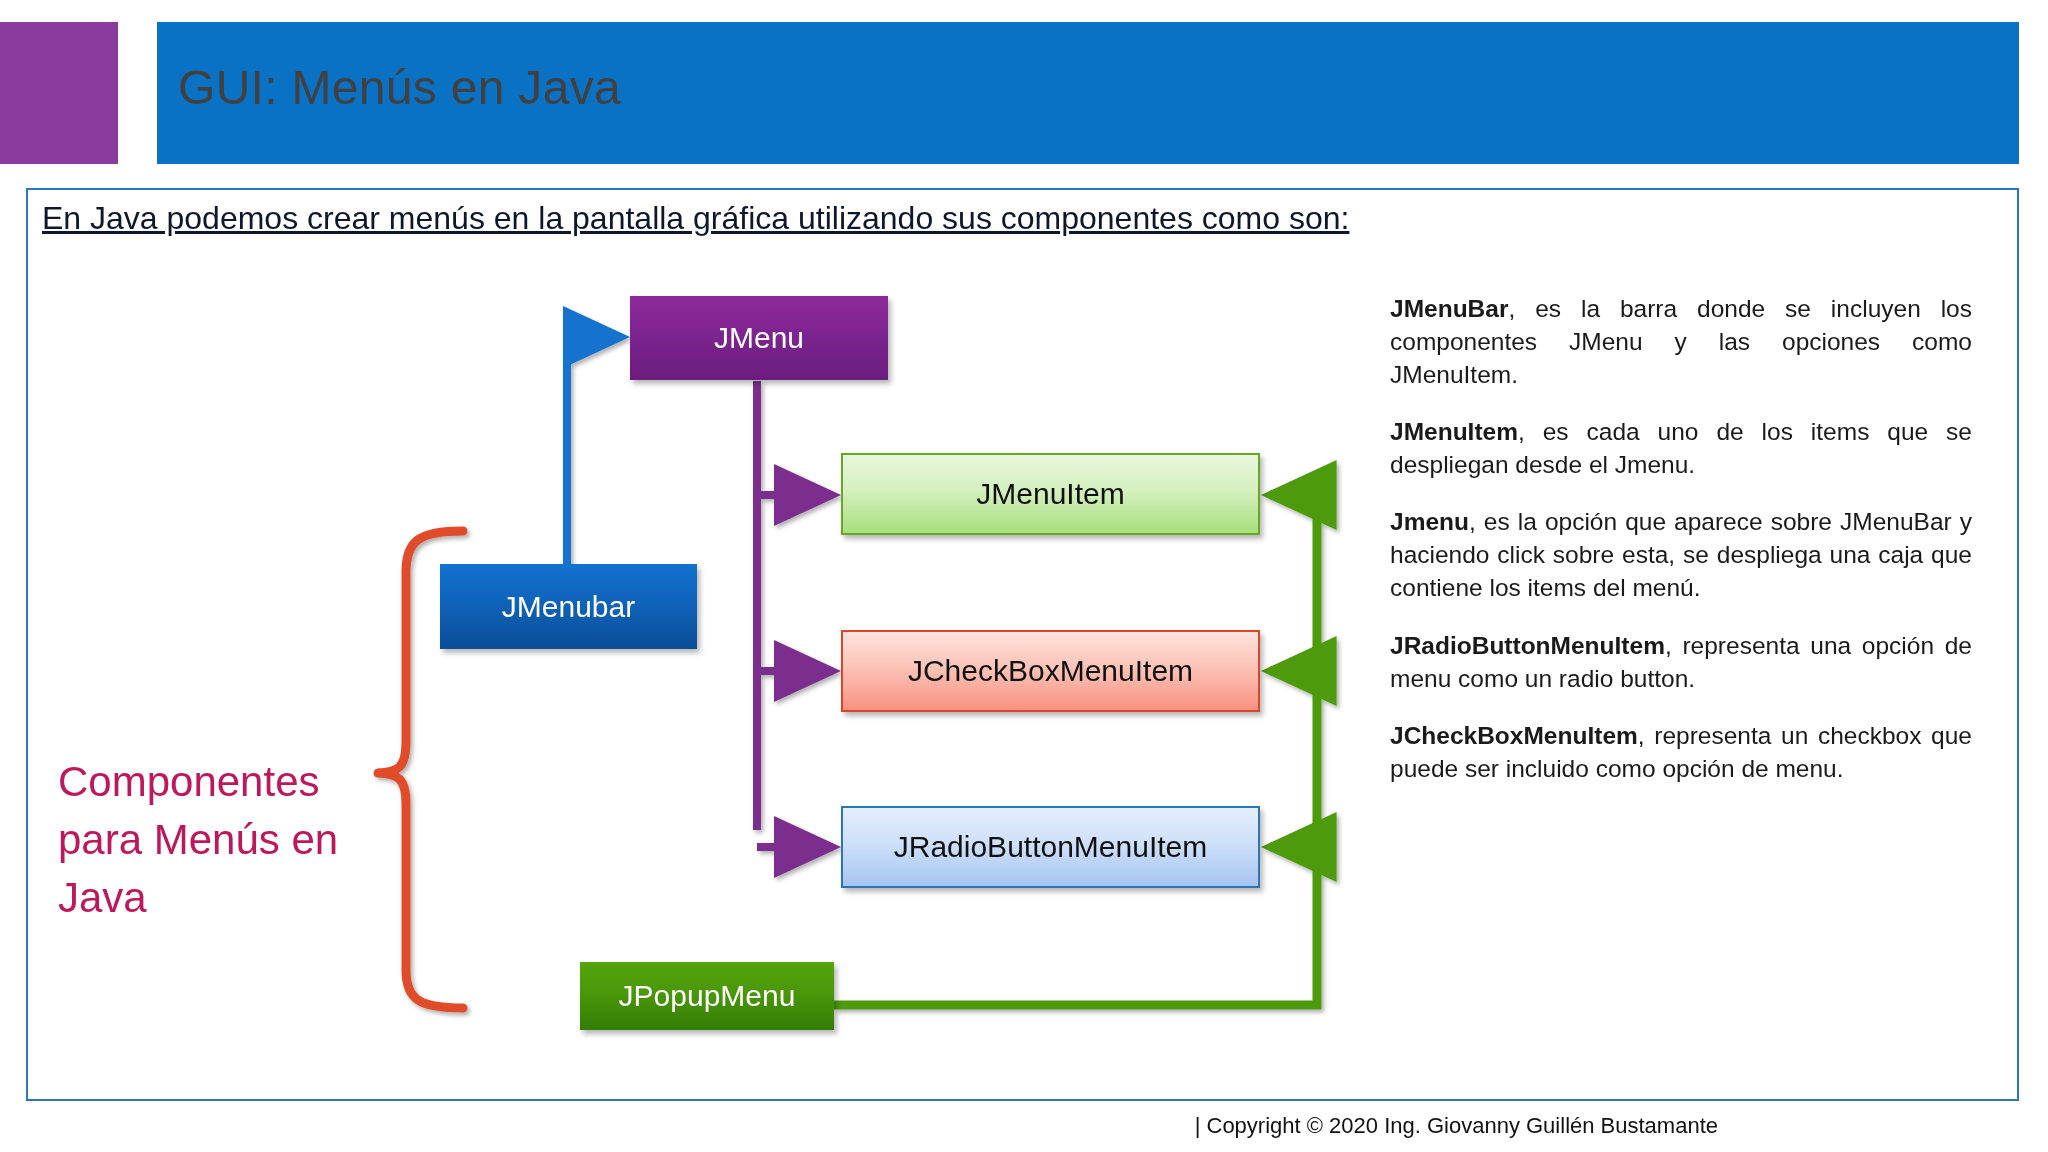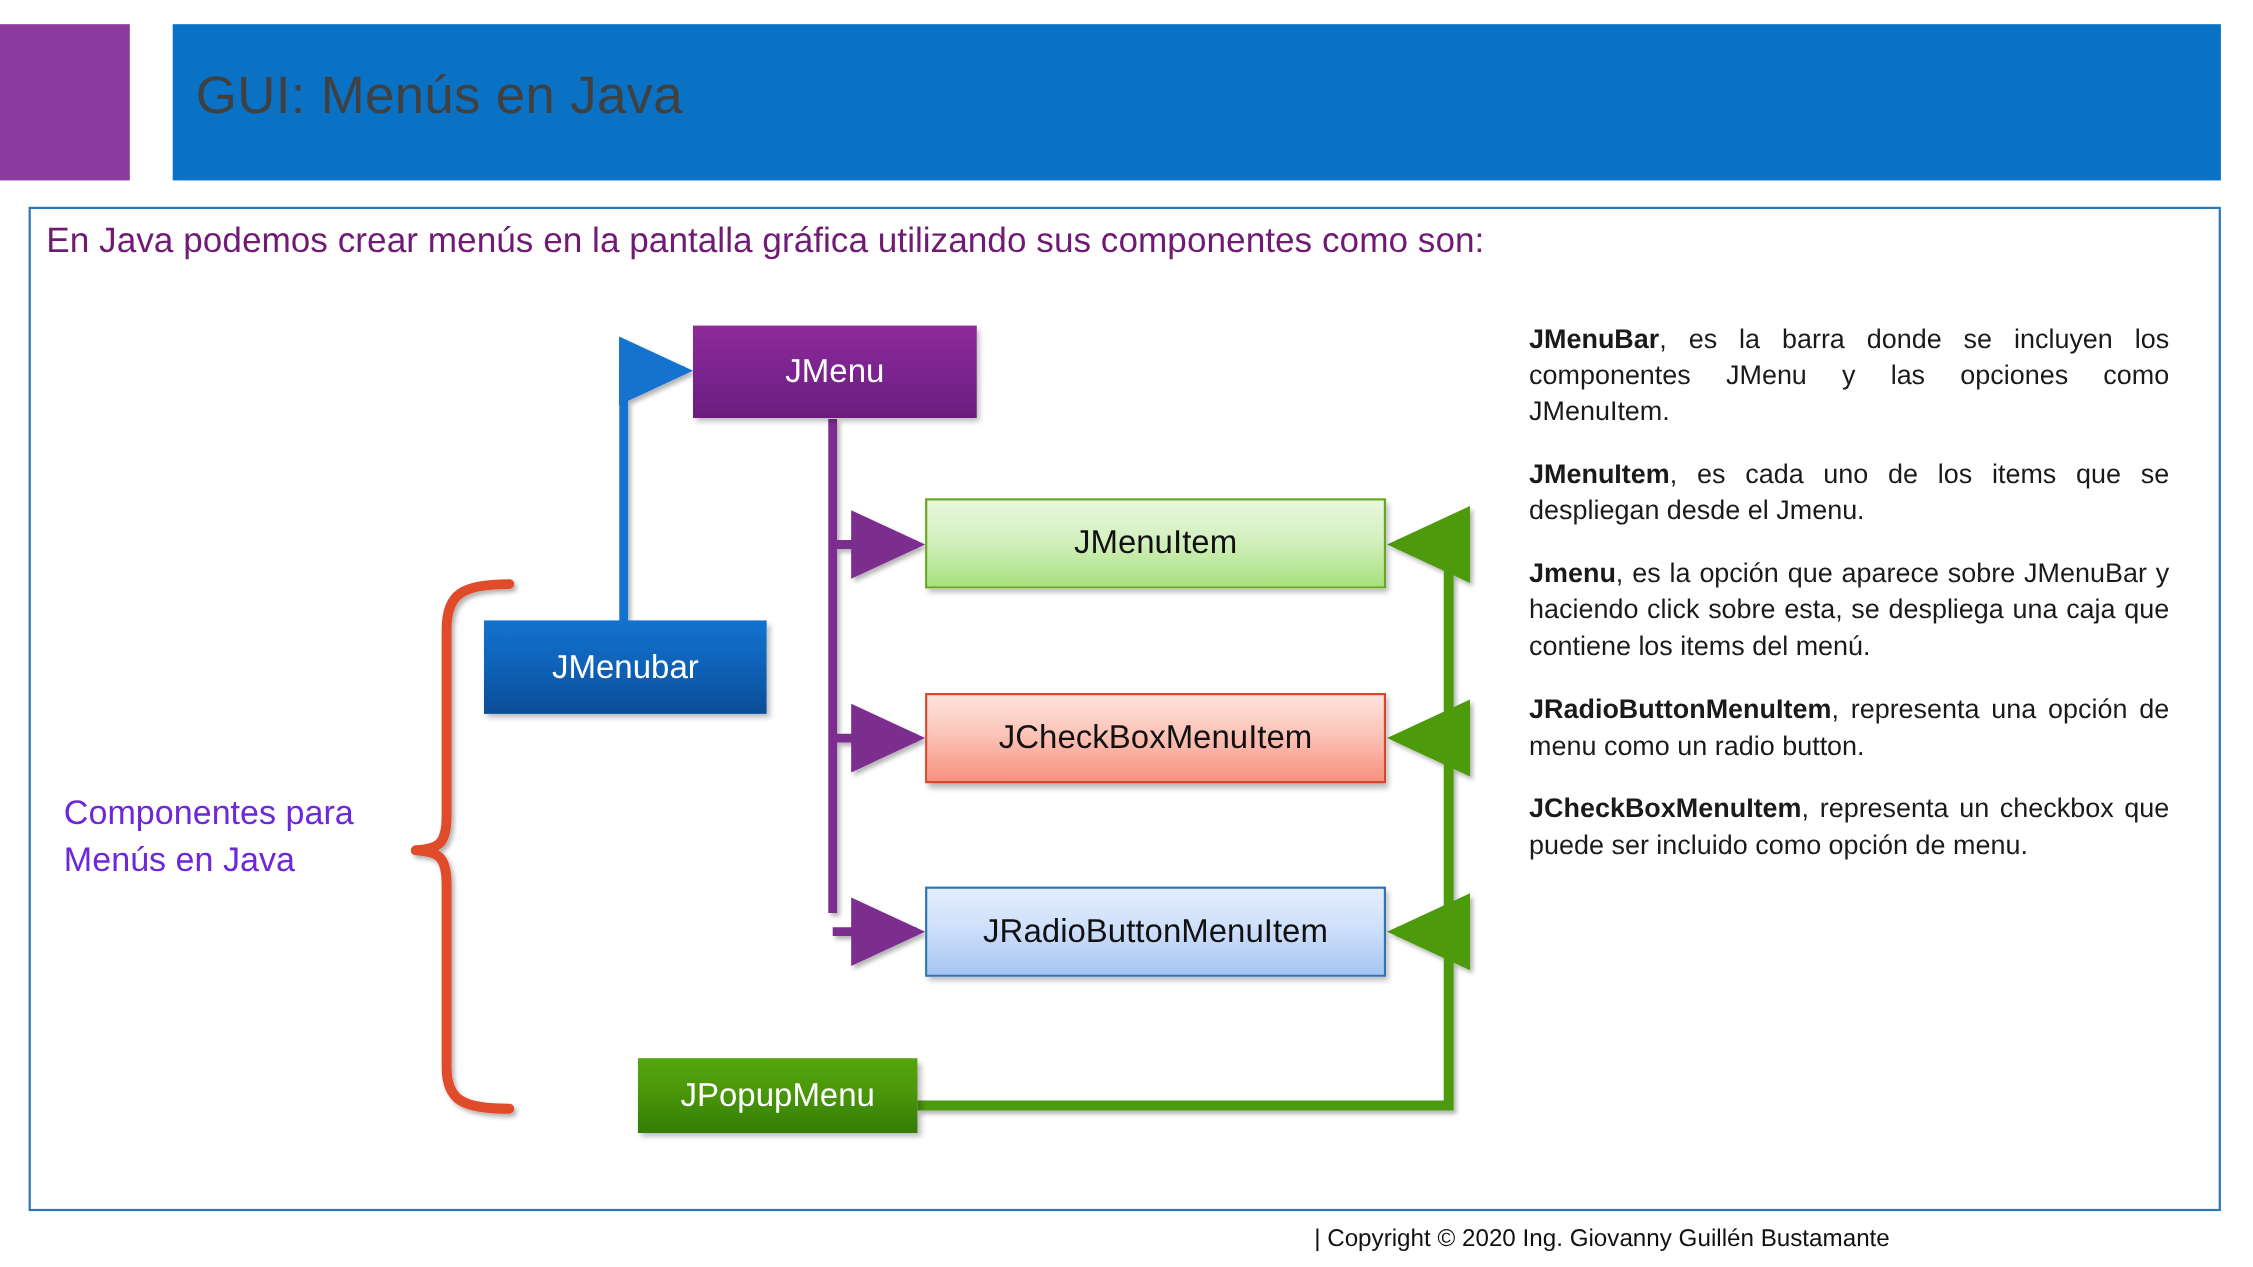--- a/index.html
+++ b/index.html
@@ -33,22 +33,23 @@
   
   #content-frame {
     position: absolute; left: 26px; top: 188px;
     width: 1993px; height: 913px;
     border: 2px solid #2e75b6;
     background: #ffffff;
     box-sizing: border-box;
   }
   #intro-text {
     position: absolute; left: 42px; top: 200px;
-    font-size: 32px; color: #701a75;
+    font-size: 32px; color: #0f172a;
     white-space: nowrap;
+    text-decoration: underline;
   }
 
   
   .dbox {
     position: absolute;
     display: flex; align-items: center; justify-content: center;
     box-sizing: border-box;
     box-shadow: 3px 4px 5px rgba(0,0,0,.28);
     text-align: center;
   }
@@ -90,23 +91,23 @@
 
   
   #connectors {
     position: absolute; left: 0; top: 0;
     width: 2048px; height: 1152px;
     pointer-events: none;
   }
 
   
   #brace-label {
-    position: absolute; left: 58px; top: 718px;
+    position: absolute; left: 58px; top: 753px;
     width: 320px;
-    font-size: 31px; color: #6d28d9; line-height: 1.38;
+    font-size: 42px; color: #be185d; line-height: 1.38;
   }
 
   
   #desc-column {
     position: absolute; left: 1374px; top: 292px;
     width: 598px;
     font-size: 24.5px; line-height: 1.35;
     color: #1a1a1a; text-align: justify;
   }
   #desc-column p { margin: 0 0 24px 16px; }

